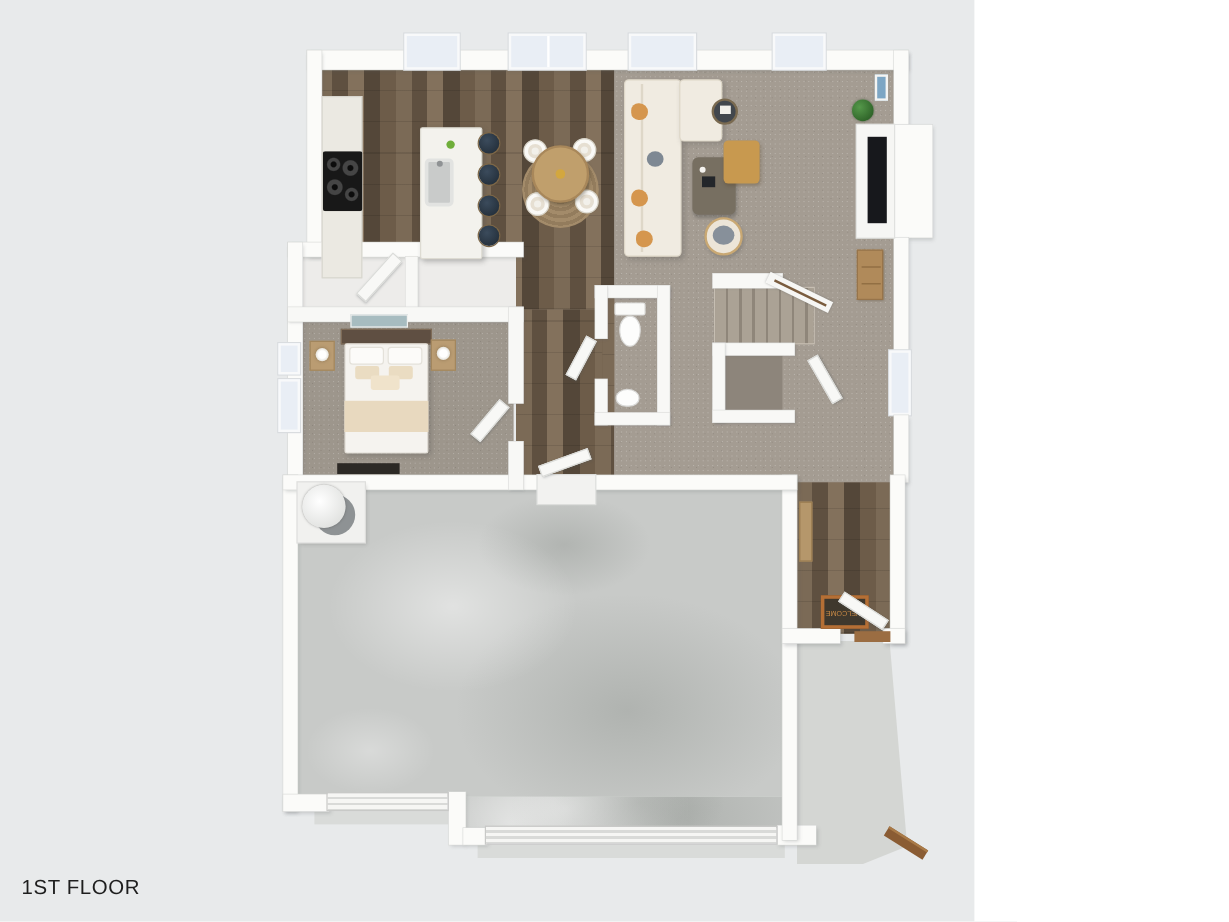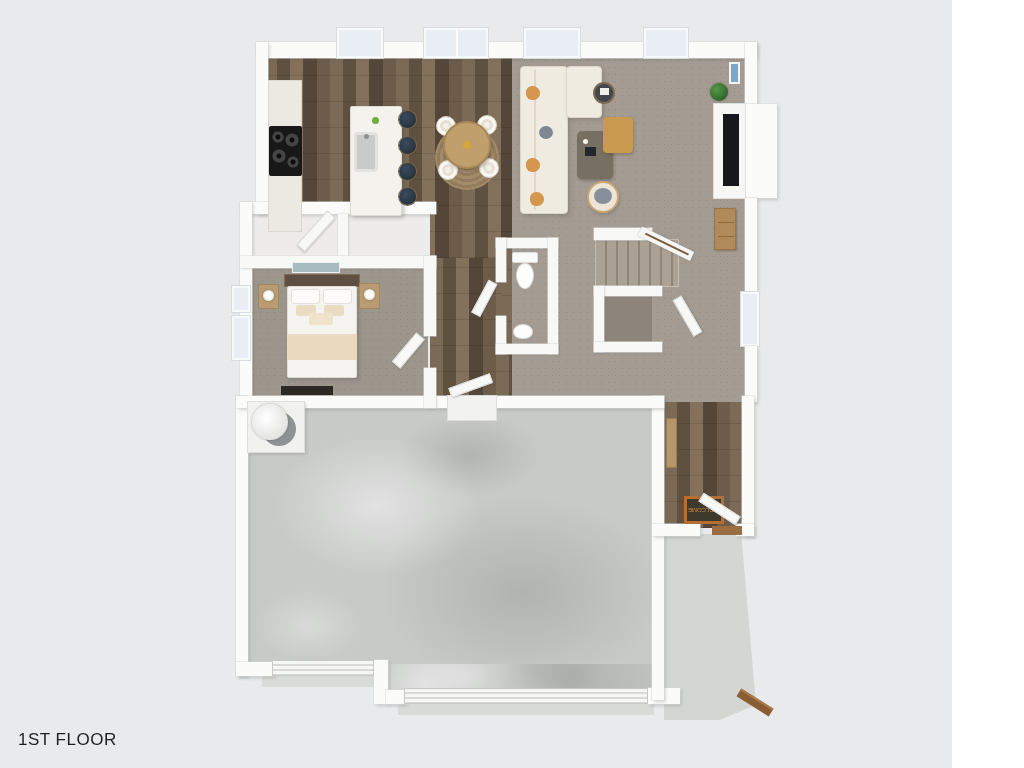--- a/index.html
+++ b/index.html
@@ -1,16 +1,16 @@
 <!DOCTYPE html>
 <html><head>
 <meta charset="utf-8">
 <style>
   html,body{margin:0;padding:0;}
-  #scene{position:relative;width:952px;height:768px;background:#e8eaeb;overflow:hidden;
+  #scene{position:relative;width:812px;height:768px;background:#e8eaeb;overflow:hidden;
          font-family:"Liberation Sans",sans-serif;}
   #scene *{position:absolute;box-sizing:border-box;}
 
   
   .wall{background:#fbfbf9;box-shadow:0 0 0 0.5px #d8d9d7, 1.5px 2px 3px rgba(90,95,100,.25);}
   .wall-in{background:#f8f8f6;box-shadow:0 0 0 0.5px #dcdddb, 1px 1px 2px rgba(90,95,100,.2);}
   .floor-wood{background-color:#6f5e4b;
     background-image:
       repeating-linear-gradient(0deg, rgba(0,0,0,.10) 0 1px, transparent 1px 26px),
       repeating-linear-gradient(90deg, #7b6a56 0 13px, #5f5040 13px 26px, #83715c 26px 39px, #544739 39px 53px, #6d5c49 53px 66px);}

